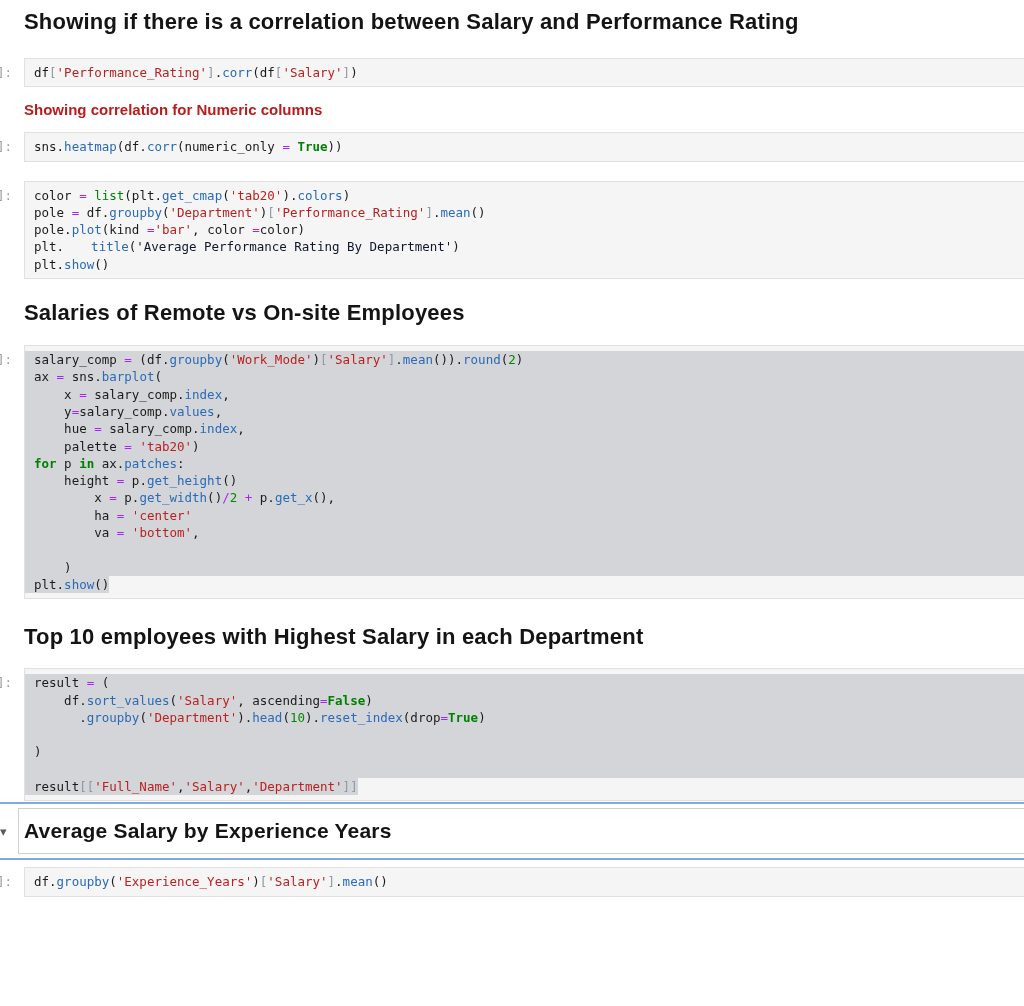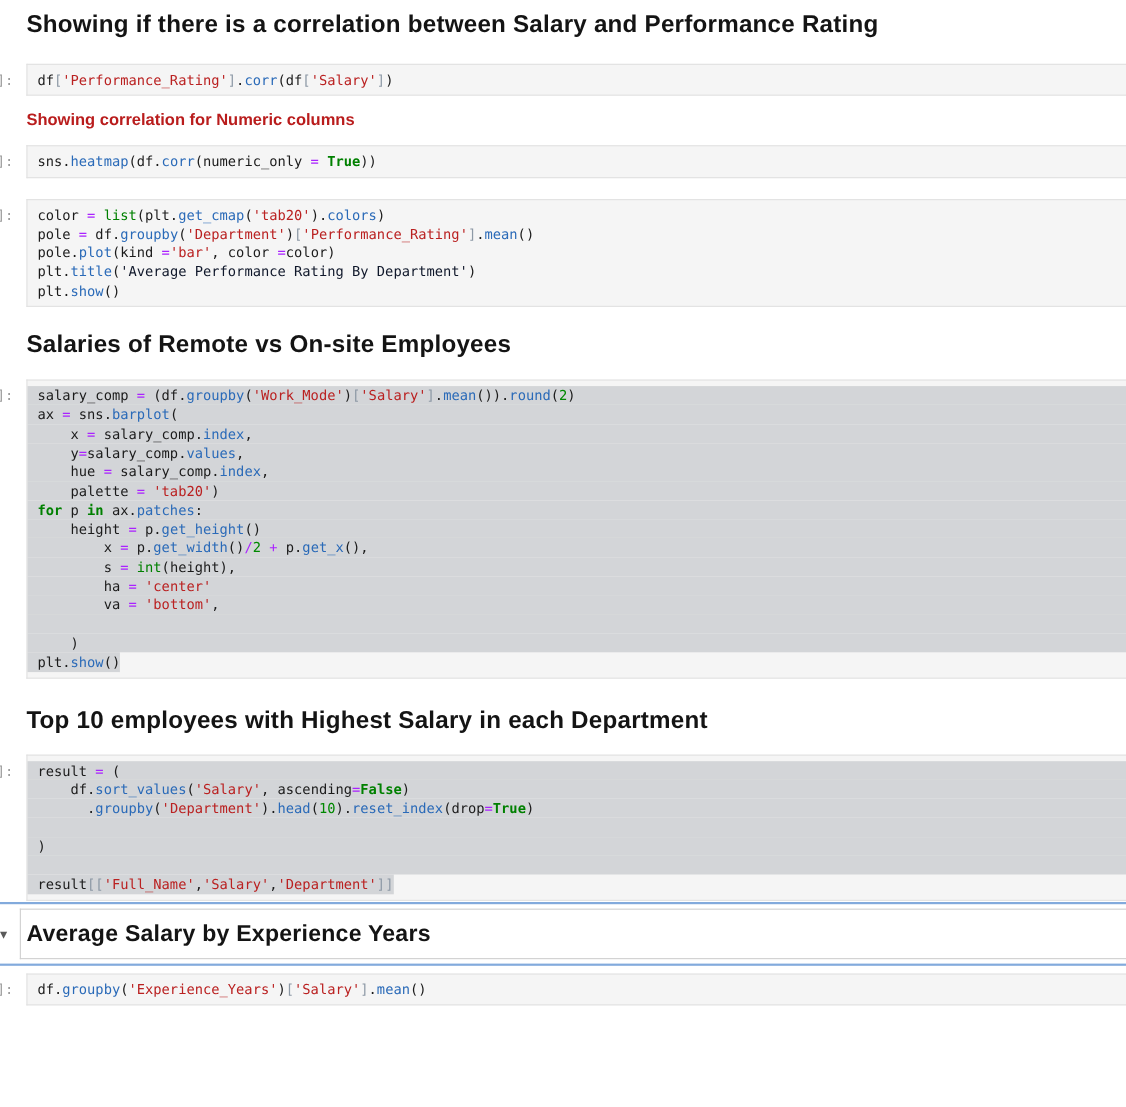--- a/index.html
+++ b/index.html
@@ -64,40 +64,39 @@
       </div>
   </div>
 
 
   <div class="cellrow m6">
     <span class="prompt">]:</span>
     <div class="cellbox">
         <div class="cm-line"><span style="color: rgb(27, 27, 27);">color </span><span style="color: rgb(170, 34, 255);">=</span><span style="color: rgb(27, 27, 27);"> </span><span style="color: rgb(0, 128, 0);">list</span><span style="color: rgb(27, 27, 27);">(plt.</span><span style="color: rgb(42, 106, 184);">get_cmap</span><span style="color: rgb(27, 27, 27);">(</span><span style="color: rgb(186, 33, 33);">'tab20'</span><span style="color: rgb(27, 27, 27);">).</span><span style="color: rgb(42, 106, 184);">colors</span><span style="color: rgb(27, 27, 27);">)</span></div>
         <div class="cm-line"><span style="color: rgb(27, 27, 27);">pole </span><span style="color: rgb(170, 34, 255);">=</span><span style="color: rgb(27, 27, 27);"> df.</span><span style="color: rgb(42, 106, 184);">groupby</span><span style="color: rgb(27, 27, 27);">(</span><span style="color: rgb(186, 33, 33);">'Department'</span><span style="color: rgb(27, 27, 27);">)</span><span style="color: rgb(141, 153, 166);">[</span><span style="color: rgb(186, 33, 33);">'Performance_Rating'</span><span style="color: rgb(141, 153, 166);">]</span><span style="color: rgb(27, 27, 27);">.</span><span style="color: rgb(42, 106, 184);">mean</span><span style="color: rgb(27, 27, 27);">()</span></div>
         <div class="cm-line"><span style="color: rgb(27, 27, 27);">pole.</span><span style="color: rgb(42, 106, 184);">plot</span><span style="color: rgb(27, 27, 27);">(kind </span><span style="color: rgb(170, 34, 255);">=</span><span style="color: rgb(186, 33, 33);">'bar'</span><span style="color: rgb(27, 27, 27);">, color </span><span style="color: rgb(170, 34, 255);">=</span><span style="color: rgb(27, 27, 27);">color)</span></div>
-        <div class="cm-line"><span style="color: rgb(27, 27, 27);">plt.</span><span style="color: rgb(42, 106, 184);">title</span><span style="color: rgb(27, 27, 27);">(</span><span style="color: #0f172a;">'Average Performance Rating By Department'</span><span style="color: rgb(27, 27, 27);">)</span></div>
+        <div class="cm-line"><span style="color: rgb(27, 27, 27);">plt.</span><span style="color: rgb(42, 106, 184); margin-left: 27px;">title</span><span style="color: rgb(27, 27, 27);">(</span><span style="color: #0f172a;">'Average Performance Rating By Department'</span><span style="color: rgb(27, 27, 27);">)</span></div>
         <div class="cm-line"><span style="color: rgb(27, 27, 27);">plt.</span><span style="color: rgb(42, 106, 184);">show</span><span style="color: rgb(27, 27, 27);">()</span></div>
       </div>
   </div>
 
   <h2 class="h-lg m7">Salaries of Remote vs On-site Employees</h2>
 
   <div class="cellrow m8">
     <span class="prompt">]:</span>
     <div class="cellbox">
         <div class="cm-line sel"><span style="color: rgb(27, 27, 27);">salary_comp </span><span style="color: rgb(170, 34, 255);">=</span><span style="color: rgb(27, 27, 27);"> (df.</span><span style="color: rgb(42, 106, 184);">groupby</span><span style="color: rgb(27, 27, 27);">(</span><span style="color: rgb(186, 33, 33);">'Work_Mode'</span><span style="color: rgb(27, 27, 27);">)</span><span style="color: rgb(141, 153, 166);">[</span><span style="color: rgb(186, 33, 33);">'Salary'</span><span style="color: rgb(141, 153, 166);">]</span><span style="color: rgb(27, 27, 27);">.</span><span style="color: rgb(42, 106, 184);">mean</span><span style="color: rgb(27, 27, 27);">()).</span><span style="color: rgb(42, 106, 184);">round</span><span style="color: rgb(27, 27, 27);">(</span><span style="color: rgb(0, 136, 0);">2</span><span style="color: rgb(27, 27, 27);">)</span></div>
         <div class="cm-line sel"><span style="color: rgb(27, 27, 27);">ax </span><span style="color: rgb(170, 34, 255);">=</span><span style="color: rgb(27, 27, 27);"> sns.</span><span style="color: rgb(42, 106, 184);">barplot</span><span style="color: rgb(27, 27, 27);">(</span></div>
         <div class="cm-line sel"><span style="color: rgb(27, 27, 27);">    x </span><span style="color: rgb(170, 34, 255);">=</span><span style="color: rgb(27, 27, 27);"> salary_comp.</span><span style="color: rgb(42, 106, 184);">index</span><span style="color: rgb(27, 27, 27);">,</span></div>
         <div class="cm-line sel"><span style="color: rgb(27, 27, 27);">    y</span><span style="color: rgb(170, 34, 255);">=</span><span style="color: rgb(27, 27, 27);">salary_comp.</span><span style="color: rgb(42, 106, 184);">values</span><span style="color: rgb(27, 27, 27);">,</span></div>
         <div class="cm-line sel"><span style="color: rgb(27, 27, 27);">    hue </span><span style="color: rgb(170, 34, 255);">=</span><span style="color: rgb(27, 27, 27);"> salary_comp.</span><span style="color: rgb(42, 106, 184);">index</span><span style="color: rgb(27, 27, 27);">,</span></div>
         <div class="cm-line sel"><span style="color: rgb(27, 27, 27);">    palette </span><span style="color: rgb(170, 34, 255);">=</span><span style="color: rgb(27, 27, 27);"> </span><span style="color: rgb(186, 33, 33);">'tab20'</span><span style="color: rgb(27, 27, 27);">)</span></div>
         <div class="cm-line sel"><span style="color: rgb(0, 128, 0); font-weight: bold;">for</span><span style="color: rgb(27, 27, 27);"> p </span><span style="color: rgb(0, 128, 0); font-weight: bold;">in</span><span style="color: rgb(27, 27, 27);"> ax.</span><span style="color: rgb(42, 106, 184);">patches</span><span style="color: rgb(27, 27, 27);">:</span></div>
         <div class="cm-line sel"><span style="color: rgb(27, 27, 27);">    height </span><span style="color: rgb(170, 34, 255);">=</span><span style="color: rgb(27, 27, 27);"> p.</span><span style="color: rgb(42, 106, 184);">get_height</span><span style="color: rgb(27, 27, 27);">()</span></div>
         <div class="cm-line sel"><span style="color: rgb(27, 27, 27);">        x </span><span style="color: rgb(170, 34, 255);">=</span><span style="color: rgb(27, 27, 27);"> p.</span><span style="color: rgb(42, 106, 184);">get_width</span><span style="color: rgb(27, 27, 27);">()</span><span style="color: rgb(170, 34, 255);">/</span><span style="color: rgb(0, 136, 0);">2</span><span style="color: rgb(27, 27, 27);"> </span><span style="color: rgb(170, 34, 255);">+</span><span style="color: rgb(27, 27, 27);"> p.</span><span style="color: rgb(42, 106, 184);">get_x</span><span style="color: rgb(27, 27, 27);">(),</span></div>
-        <div class="cm-line sel"><span style="color: rgb(27, 27, 27);">        s </span><span style="color: rgb(170, 34, 255);">=</span><span style="color: rgb(27, 27, 27);"> </span><span style="color: rgb(0, 128, 0);">int</span><span style="color: rgb(27, 27, 27);">(height),</span></div>
         <div class="cm-line sel"><span style="color: rgb(27, 27, 27);">        ha </span><span style="color: rgb(170, 34, 255);">=</span><span style="color: rgb(27, 27, 27);"> </span><span style="color: rgb(186, 33, 33);">'center'</span></div>
         <div class="cm-line sel"><span style="color: rgb(27, 27, 27);">        va </span><span style="color: rgb(170, 34, 255);">=</span><span style="color: rgb(27, 27, 27);"> </span><span style="color: rgb(186, 33, 33);">'bottom'</span><span style="color: rgb(27, 27, 27);">,</span></div>
         <div class="cm-line sel"></div>
         <div class="cm-line sel"><span style="color: rgb(27, 27, 27);">    )</span></div>
         <div class="cm-line"><span class="selspan"><span style="color: rgb(27, 27, 27);">plt.</span><span style="color: rgb(42, 106, 184);">show</span><span style="color: rgb(27, 27, 27);">()</span></span></div>
       </div>
   </div>
 
   <h2 class="h-lg m9">Top 10 employees with Highest Salary in each Department</h2>
 

